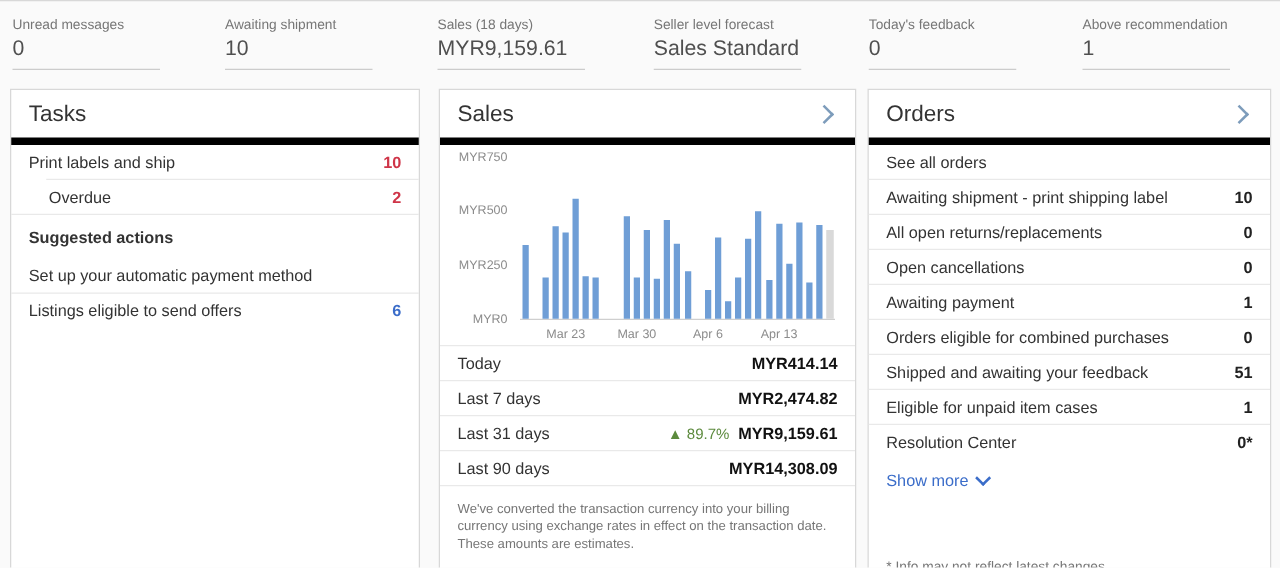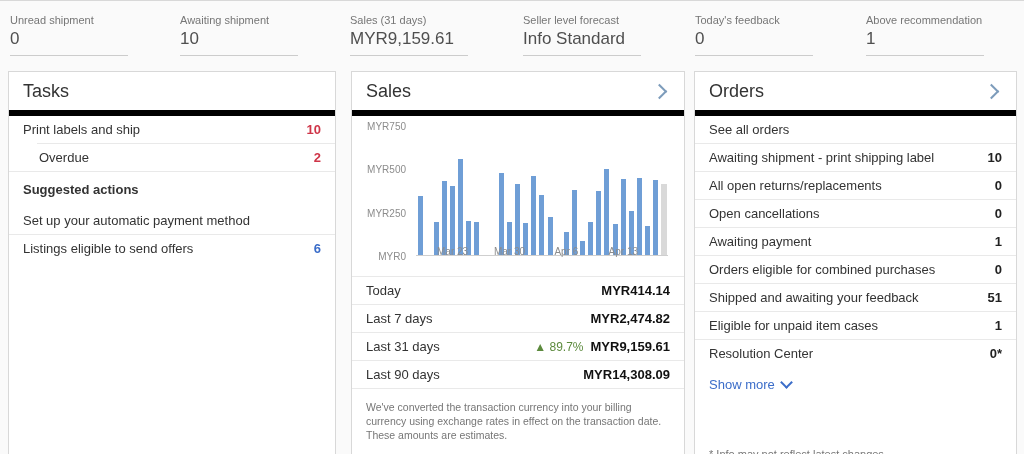--- a/index.html
+++ b/index.html
@@ -37,21 +37,21 @@
   .sep.inset{margin-left:28px;}
 
   
   .chart{position:relative;margin:10px 14px 0 14px;height:150px;}
   .ylabels{position:absolute;left:0;top:0;bottom:20px;width:46px;}
   .ytick{position:absolute;right:6px;transform:translateY(-50%);font-size:10px;color:#8c8c8c;white-space:nowrap;}
   .plot{position:absolute;left:50px;right:2px;top:0;bottom:20px;display:flex;align-items:flex-end;justify-content:space-between;border-bottom:1px solid #cfcfcf;}
   .slot{flex:1 1 0;display:flex;align-items:flex-end;justify-content:center;height:100%;}
   .bar{width:5px;background:var(--bar-blue);}
   .bar.today{background:var(--bar-gray);width:6px;}
-  .xlabels{position:absolute;left:50px;right:2px;bottom:16px;height:18px;}
+  .xlabels{position:absolute;left:50px;right:2px;bottom:0;height:18px;}
   .xtick{position:absolute;top:4px;transform:translateX(-50%);font-size:10px;color:#8c8c8c;white-space:nowrap;}
 
   .srow{display:flex;justify-content:space-between;align-items:center;padding:6px 14px;font-size:13px;color:#333;border-top:1px solid #e9e9e9;margin:0;}
   .srow:first-of-type{margin-top:6px;}
   .srow .sval{font-weight:bold;color:#111;}
   .srow .sdelta{color:var(--success-green);margin-right:7px;font-size:12px;}
   .salesbottom{border-top:1px solid #e9e9e9;}
 
   .fineprint{padding:12px 14px 0 14px;font-size:10.5px;line-height:1.32;color:#767676;}
   .fineprint p{margin:0 0 9px 0;}
@@ -61,34 +61,34 @@
   .chev-down{width:7px;height:7px;border-right:2px solid var(--accent-blue);border-bottom:2px solid var(--accent-blue);transform:rotate(45deg);margin-top:-4px;}
   .orders-footnote{position:absolute;top:376px;left:14px;font-size:11px;color:#767676;}
 </style>
 </head>
 <body>
 
 <div id="screen">
 
   <div class="topbar">
     <div class="stat">
-      <div class="label">Unread shipment</div>
+      <div class="label">Unread messages</div>
       <span class="value">0</span>
     </div>
     <div class="stat">
       <div class="label">Awaiting shipment</div>
       <span class="value">10</span>
     </div>
     <div class="stat">
-      <div class="label">Sales (31 days)</div>
+      <div class="label">Sales (18 days)</div>
       <span class="value">MYR9,159.61</span>
     </div>
     <div class="stat">
       <div class="label">Seller level forecast</div>
-      <span class="value">Info Standard</span>
+      <span class="value">Sales Standard</span>
     </div>
     <div class="stat">
       <div class="label">Today's feedback</div>
       <span class="value">0</span>
     </div>
     <div class="stat">
       <div class="label">Above recommendation</div>
       <span class="value">1</span>
     </div>
   </div>

